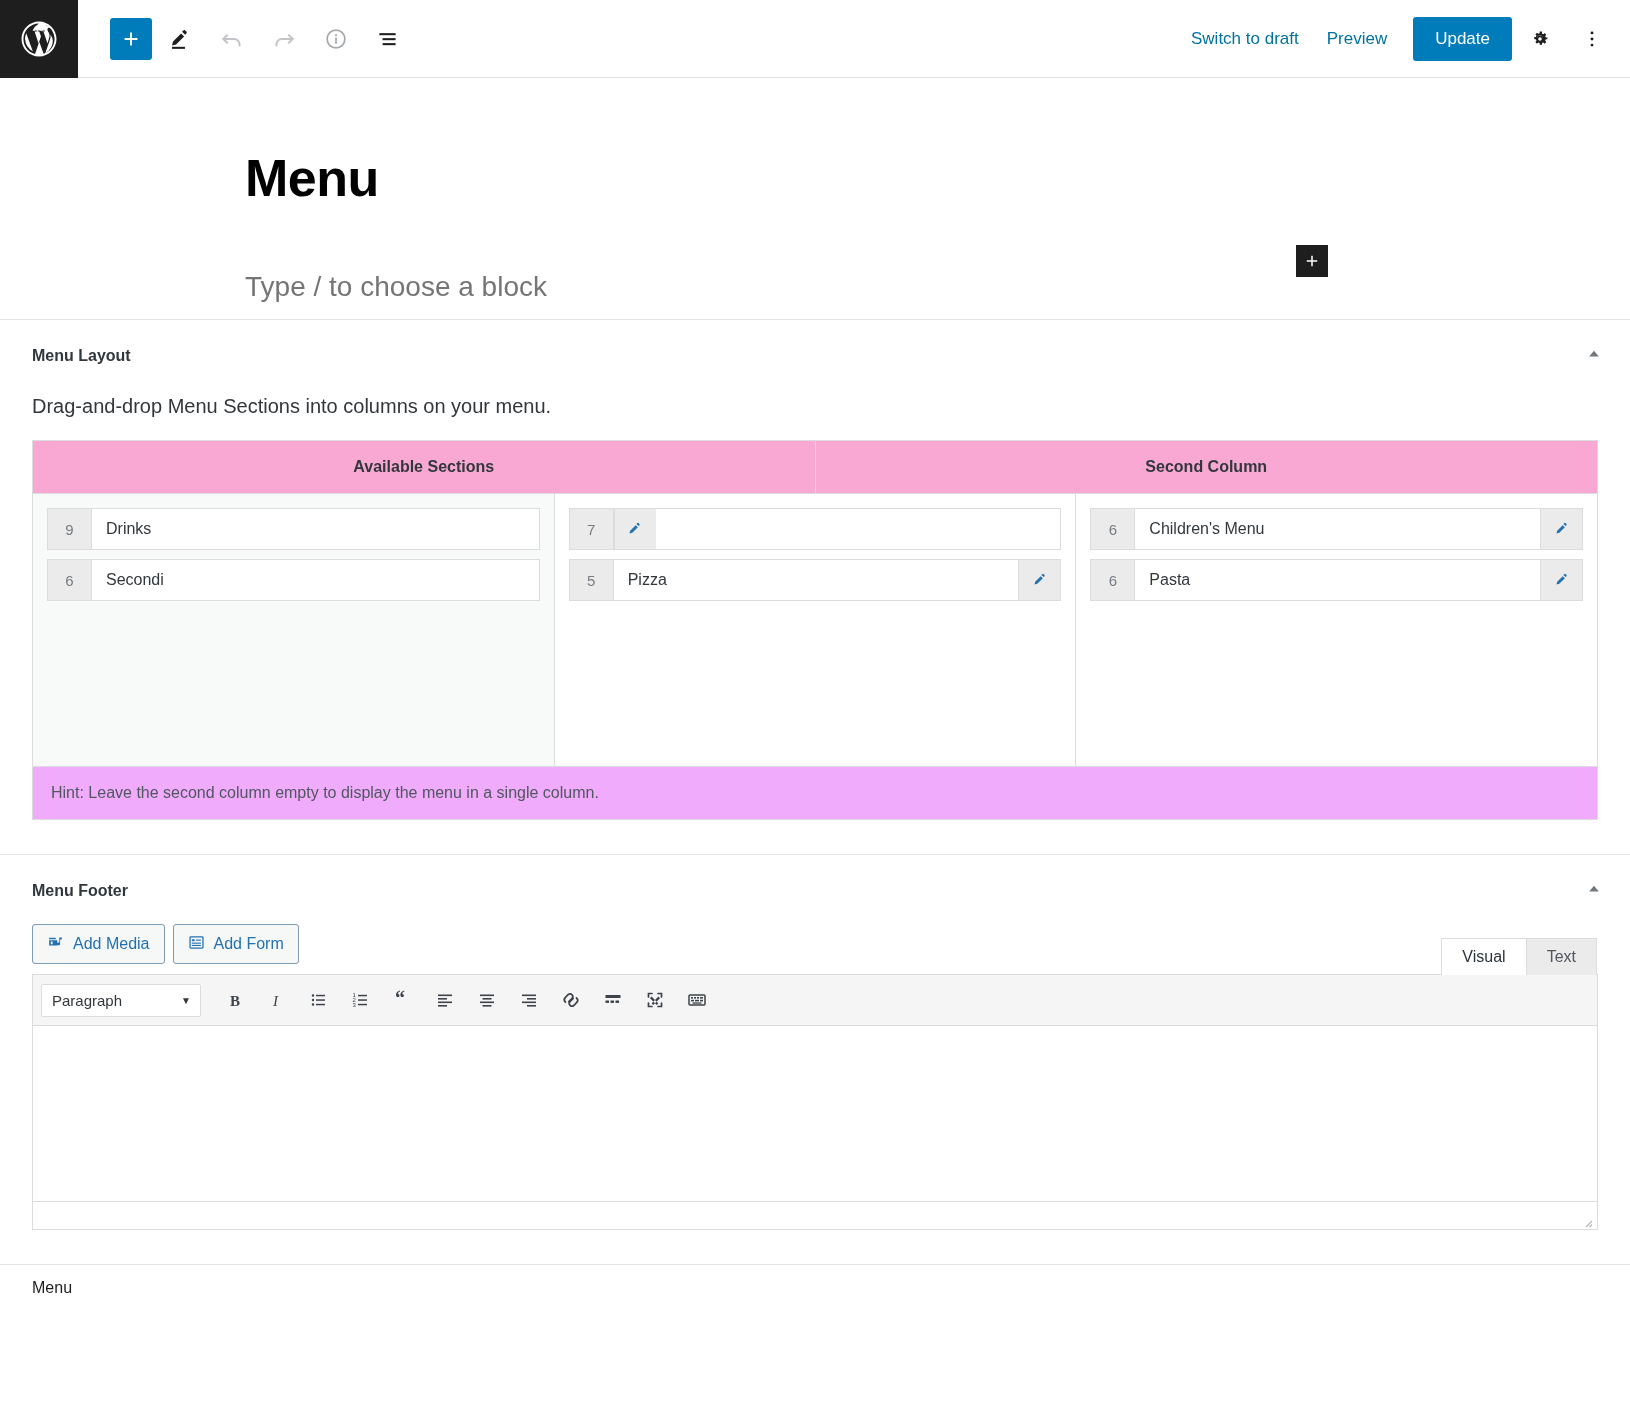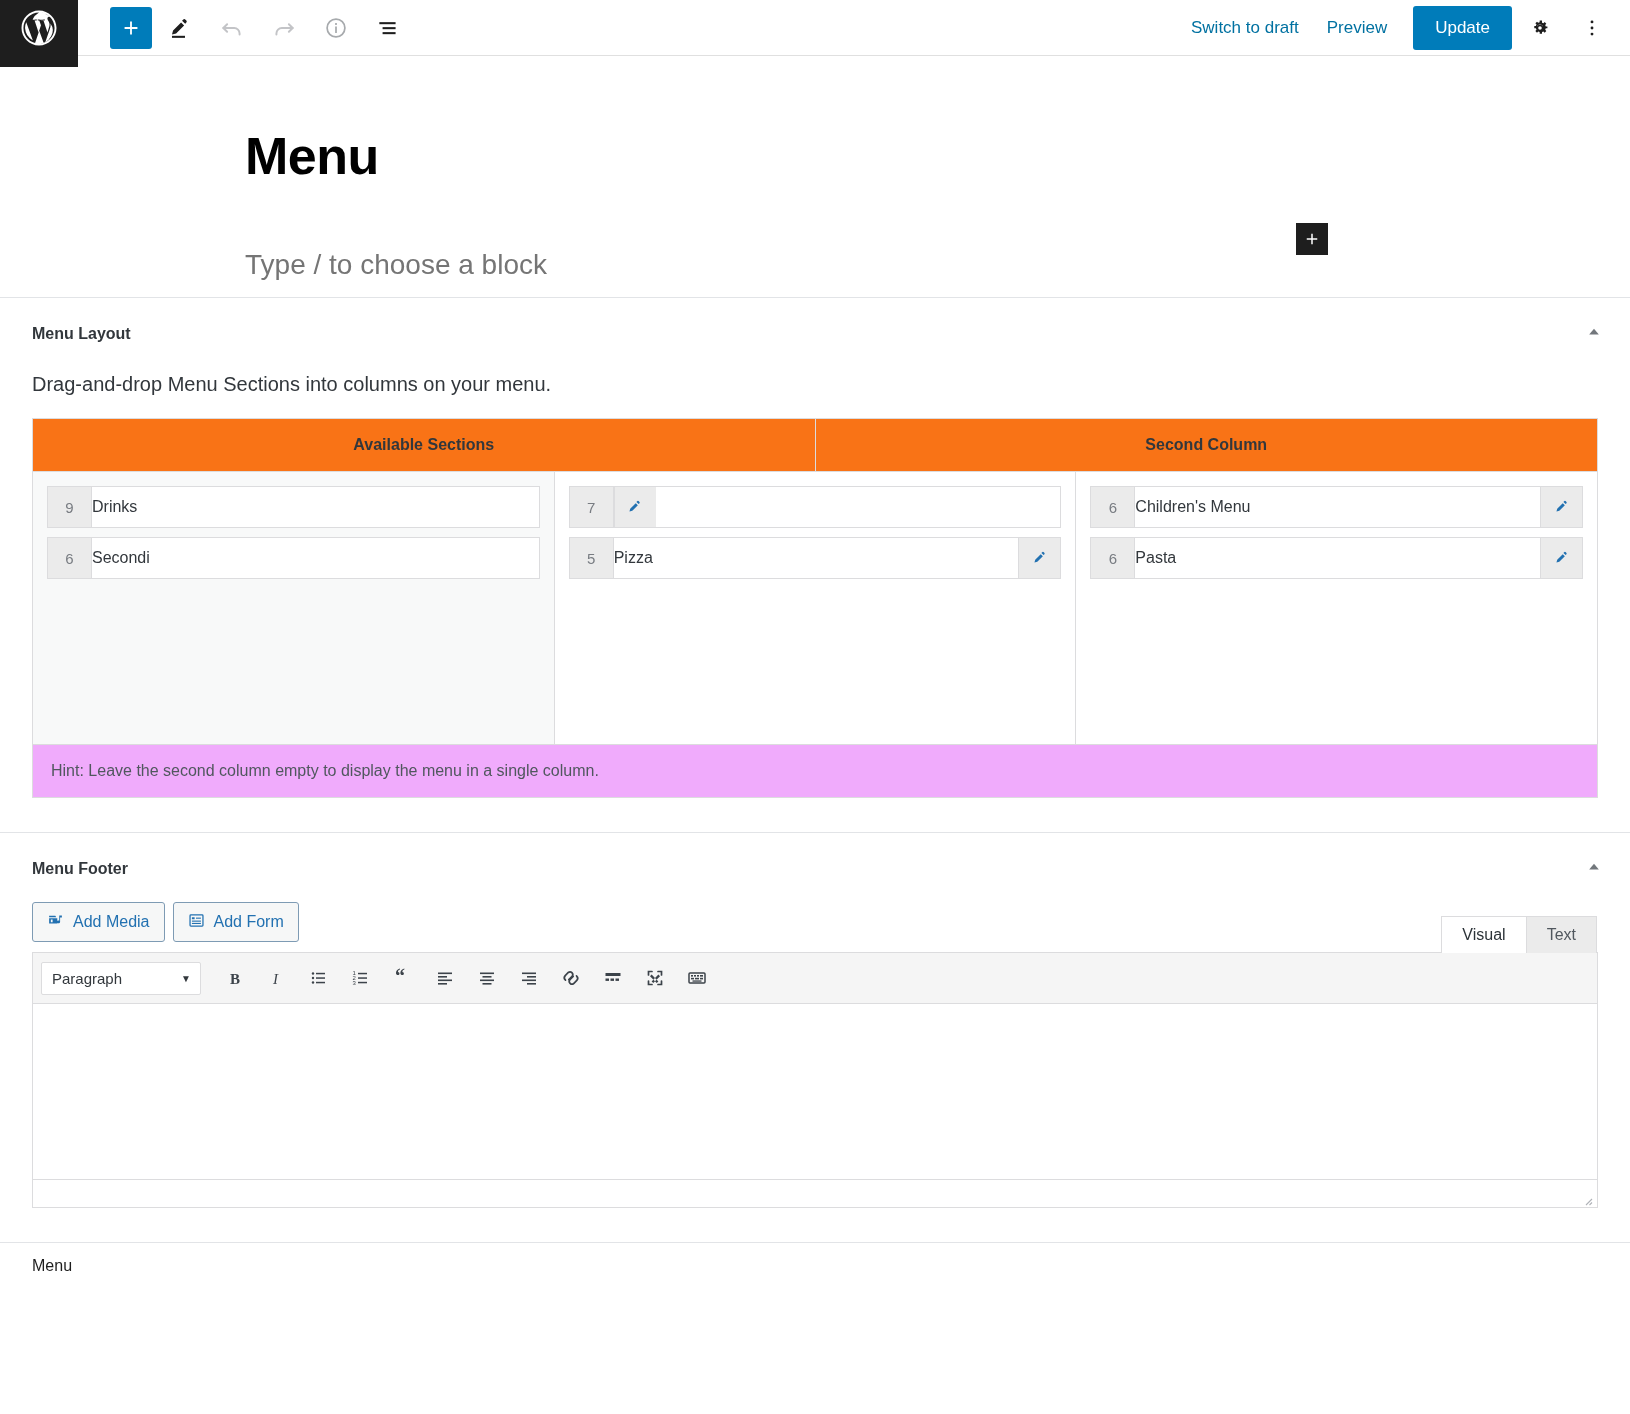--- a/index.html
+++ b/index.html
@@ -6,21 +6,21 @@
   html, body {
     width: 1630px;
     height: 1414px;
     background: #ffffff;
     font-family: "Liberation Sans", sans-serif;
     -webkit-font-smoothing: antialiased;
   }
 
   
   .topbar {
-    height: 56px;
+    height: 78px;
     display: flex;
     align-items: center;
     border-bottom: 1px solid #e0e0e0;
     background: #fff;
     position: relative;
   }
   .wp-logo-box {
     width: 78px;
     height: 78px;
     background: #1e1e1e;
@@ -165,21 +165,21 @@
     padding: 6px 0 22px 0;
   }
 
   
   .layout-table {
     border: 1px solid #dcdcde;
     background: #fff;
   }
   .layout-head {
     display: flex;
-    background: #f97316;
+    background: #f9a8d4;
     border-bottom: 1px solid #dcdcde;
   }
   .layout-head-cell {
     flex: 1 1 0;
     text-align: center;
     font-size: 16px;
     font-weight: bold;
     color: #32373c;
     padding: 17px 10px;
     border-right: 1px solid #dcdcde;
@@ -215,20 +215,21 @@
     align-items: center;
     justify-content: center;
     font-size: 15px;
     color: #787c82;
     flex: 0 0 44px;
   }
   .section-label {
     flex: 1 1 auto;
     display: flex;
     align-items: center;
+    padding-left: 14px;
     font-size: 16px;
     color: #32373c;
   }
   .section-edit {
     width: 42px;
     flex: 0 0 42px;
     background: #ebebeb;
     border-left: 1px solid #dcdcde;
     display: flex;
     align-items: center;

